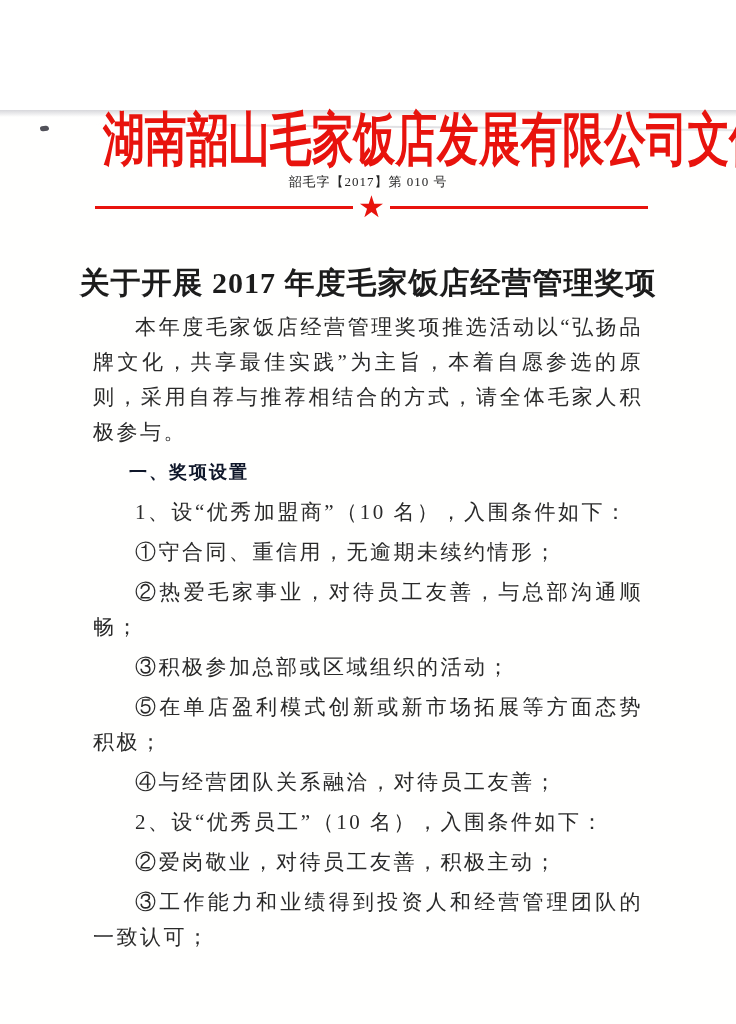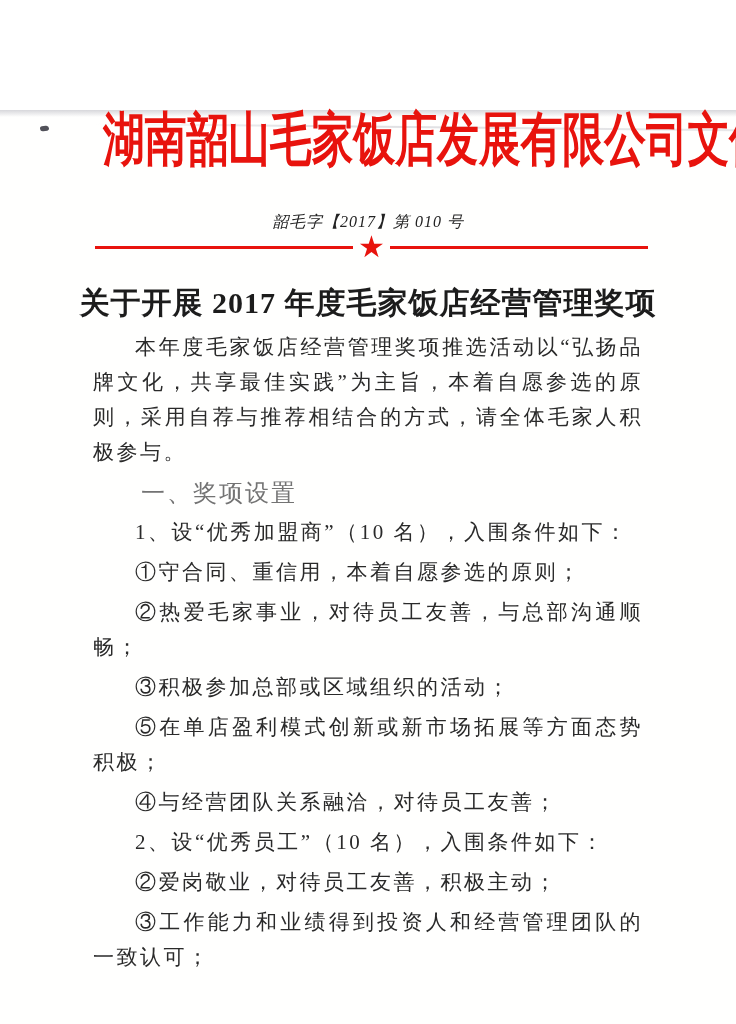--- a/index.html
+++ b/index.html
@@ -59,27 +59,25 @@
     text-align: center;
     font-size: 58px;
     line-height: 60px;
     font-weight: bold;
     white-space: nowrap;
     transform: scaleX(0.72);
     transform-origin: 50% 50%;
     font-family: "Liberation Serif", "DejaVu Serif", serif;
   }
   .doc-number {
-    margin-top: 40px;
     text-align: center;
-    font-size: 16px;
+    font-size: 13px;
     line-height: 24px;
     letter-spacing: 1px;
     color: #232323;
-    font-style: italic;
   }
   .red-rule {
     margin: 0 0 0 95px;
     width: 553px;
     height: 26px;
     display: flex;
     align-items: center;
   }
   .rule-line {
     flex: 1;
@@ -87,21 +85,21 @@
   }
   .rule-star {
     font-size: 30px;
     line-height: 26px;
     margin: 0 5px;
     font-family: "DejaVu Sans", sans-serif;
   }
 
   
   .doc-title {
-    margin-top: 20px;
+    margin-top: 40px;
     text-align: center;
     font-weight: bold;
     font-size: 30px;
     line-height: 45px;
     color: #1c1c1c;
     letter-spacing: 1px;
     font-family: "Liberation Serif", "DejaVu Serif", serif;
   }
 
   
@@ -115,24 +113,24 @@
     font-size: 21px;
     line-height: 35px;
     letter-spacing: 2.5px;
     text-indent: 2em;
     text-align: justify;
     text-justify: inter-character;
     font-family: "Liberation Serif", "DejaVu Serif", serif;
   }
   .doc-body p.para-heading {
     font-family: "Liberation Sans", "DejaVu Sans", sans-serif;
-    font-weight: normal;
-    font-size: 24px;
+    font-weight: bold;
+    font-size: 18px;
     letter-spacing: 2px;
-    color: #737373;
+    color: #0f172a;
   }
 </style>
 </head>
 <body>
 
 <div class="page">
 
   <div class="scan-top"></div>
   <div class="scan-streak"></div>
   <div class="scan-speck"></div>
@@ -148,21 +146,21 @@
   </div>
 
   <div class="doc-title">
     <div>关于开展 2017 年度毛家饭店经营管理奖项</div>
   </div>
 
   <div class="doc-body">
       <p class="para">本年度毛家饭店经营管理奖项推选活动以“弘扬品牌文化，共享最佳实践”为主旨，本着自愿参选的原则，采用自荐与推荐相结合的方式，请全体毛家人积极参与。</p>
       <p class="para para-heading">一、奖项设置</p>
       <p class="para">1、设“优秀加盟商”（10 名），入围条件如下：</p>
-      <p class="para">①守合同、重信用，本着自愿参选的原则；</p>
+      <p class="para">①守合同、重信用，无逾期未续约情形；</p>
       <p class="para">②热爱毛家事业，对待员工友善，与总部沟通顺畅；</p>
       <p class="para">③积极参加总部或区域组织的活动；</p>
       <p class="para">⑤在单店盈利模式创新或新市场拓展等方面态势积极；</p>
       <p class="para">④与经营团队关系融洽，对待员工友善；</p>
       <p class="para">2、设“优秀员工”（10 名），入围条件如下：</p>
       <p class="para">②爱岗敬业，对待员工友善，积极主动；</p>
       <p class="para">③工作能力和业绩得到投资人和经营管理团队的一致认可；</p>
     </div>
 
 </div>

